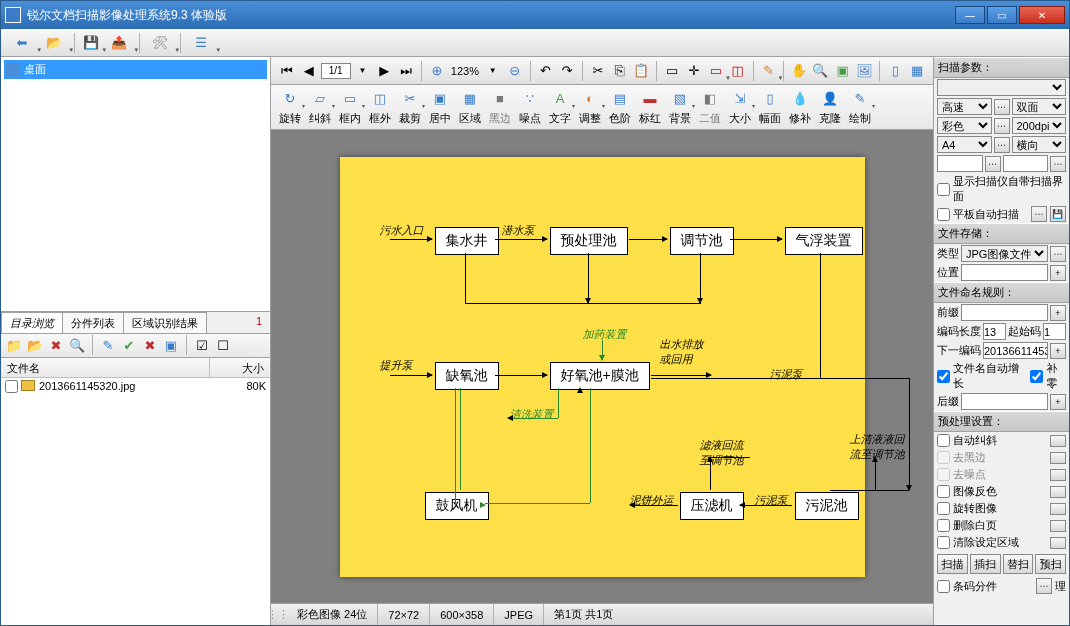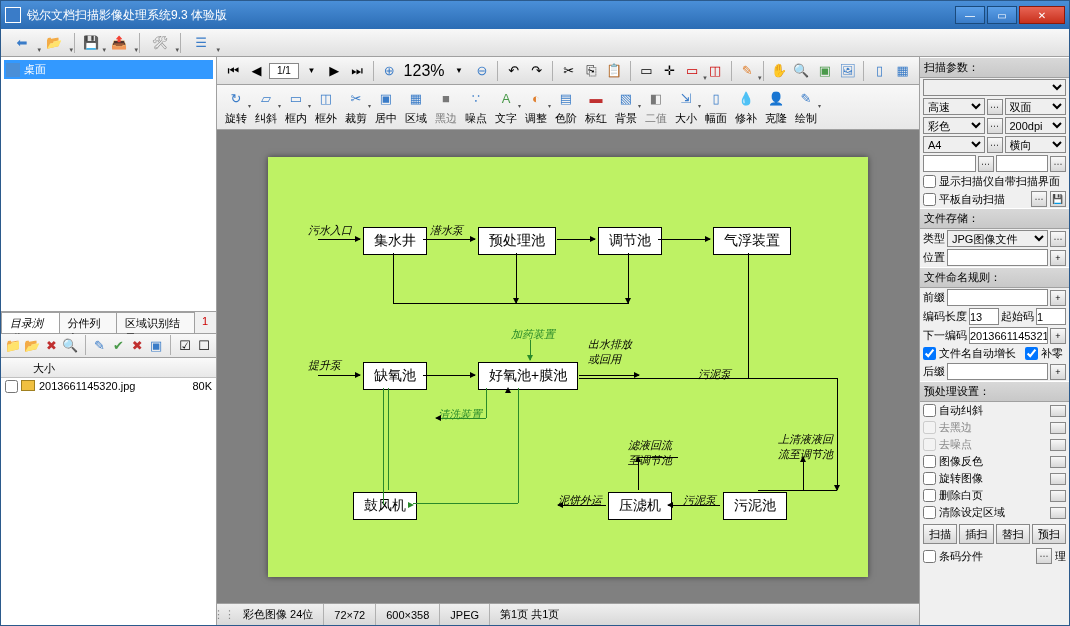--- a/index.html
+++ b/index.html
@@ -18,21 +18,21 @@
 .main-toolbar { height: 28px; background: linear-gradient(#f8f8f8, #e0e0e0); border-bottom: 1px solid #a0a0a0; display: flex; align-items: center; padding: 0 6px; gap: 2px; }
 .tb-btn { width: 22px; height: 22px; display: flex; align-items: center; justify-content: center; cursor: pointer; position: relative; }
 .tb-sep { width: 1px; height: 20px; background: #b0b0b0; margin: 0 3px; }
 .dd-arrow::after { content: "▾"; font-size: 7px; color: #555; position: absolute; right: -4px; bottom: 0; }
 .tb-wide { width: 30px; }
 
 
 .body { flex: 1; display: flex; min-height: 0; }
 
 
-.left-panel { width: 216px; border-right: 1px solid #a0a0a0; display: flex; flex-direction: column; background: #fff; }
+.left-panel { width: 270px; border-right: 1px solid #a0a0a0; display: flex; flex-direction: column; background: #fff; }
 .tree-area { flex: 1; border-bottom: 1px solid #a0a0a0; padding: 3px; overflow: auto; background: #fff; }
 .tree-item { display: flex; align-items: center; padding: 2px; }
 .tree-item.sel { background: #3399ff; color: #fff; }
 .tree-icon { width: 14px; height: 14px; background: #4a8fd8; margin-right: 4px; }
 
 .tabs-row { height: 22px; display: flex; border-bottom: 1px solid #a0a0a0; background: #f0f0f0; }
 .tab { padding: 3px 8px; border: 1px solid #a0a0a0; border-bottom: none; background: #f8f8f8; margin-right: -1px; cursor: pointer; }
 .tab.active { background: #fff; font-style: italic; }
 .tabs-row .count { margin-left: auto; padding: 3px 8px; color: #c00; }
 
@@ -46,31 +46,31 @@
 .file-row { display: flex; padding: 2px 4px; align-items: flex-start; }
 .file-row input { margin-right: 3px; }
 .file-badge { width: 14px; height: 11px; background: #f0c040; border: 1px solid #a08020; margin-right: 4px; font-size: 7px; text-align: center; }
 .file-row .fn { flex: 1; }
 .file-row .fs { width: 56px; text-align: right; }
 
 
 .center { flex: 1; display: flex; flex-direction: column; min-width: 0; }
 .doc-toolbar { height: 28px; background: linear-gradient(#f8f8f8, #e0e0e0); display: flex; align-items: center; padding: 0 6px; gap: 2px; border-bottom: 1px solid #a0a0a0; }
 .page-input { width: 30px; height: 16px; font-size: 10px; text-align: center; border: 1px solid #888; }
-.zoom-label { font-size: 16px; padding: 0 2px; }
+.zoom-label { font-size: 11px; padding: 0 2px; }
 
 .ribbon { background: linear-gradient(#f8f8f8, #e8e8e8); border-bottom: 1px solid #a0a0a0; display: flex; padding: 2px 4px; overflow: hidden; }
 .ribbon-item { display: flex; flex-direction: column; align-items: center; padding: 1px 3px; cursor: pointer; min-width: 30px; }
 .ribbon-icon { width: 20px; height: 20px; display: flex; align-items: center; justify-content: center; position: relative; }
 .ribbon-item .lbl { font-size: 11px; margin-top: 3px; white-space: nowrap; }
 .ribbon-item.disabled { opacity: 0.5; }
 .rb-arrow::after { content: "▾"; font-size: 6px; color: #555; position: absolute; right: -5px; bottom: -1px; }
 
 .canvas-wrap { flex: 1; background: #808080; overflow: auto; display: flex; align-items: center; justify-content: center; }
-.canvas { width: 600px; height: 420px; background: #bef264; box-shadow: 0 0 6px rgba(0,0,0,0.5); position: relative; }
+.canvas { width: 525px; height: 420px; background: #fde047; box-shadow: 0 0 6px rgba(0,0,0,0.5); position: relative; }
 
 
 .dbox { position: absolute; border: 1.5px solid #000; padding: 4px 10px; font-size: 14px; background: #fff; white-space: nowrap; }
 .dlabel { position: absolute; font-size: 11px; white-space: nowrap; font-style: italic; }
 .arrow-h { position: absolute; height: 1px; background: #000; }
 .arrow-h::after { content: ""; position: absolute; right: -1px; top: -3px; border-left: 6px solid #000; border-top: 3.5px solid transparent; border-bottom: 3.5px solid transparent; }
 .arrow-h.rev::after { right: auto; left: -1px; border-left: none; border-right: 6px solid #000; }
 .arrow-v { position: absolute; width: 1px; background: #000; }
 .arrow-v::after { content: ""; position: absolute; bottom: -1px; left: -3px; border-top: 6px solid #000; border-left: 3.5px solid transparent; border-right: 3.5px solid transparent; }
 .arrow-v.up::after { bottom: auto; top: -1px; border-top: none; border-bottom: 6px solid #000; }
@@ -78,21 +78,21 @@
 .green::after { border-left-color: #2a8a2a; border-right-color: #2a8a2a; border-top-color: #2a8a2a; border-bottom-color: #2a8a2a; }
 .arrow-h.green::after { border-top-color: transparent; border-bottom-color: transparent; }
 .arrow-v.green::after { border-left-color: transparent; border-right-color: transparent; }
 .line-only::after { display:none; }
 
 .statusbar { height: 22px; background: linear-gradient(#f0f0f0, #d8d8d8); border-top: 1px solid #a0a0a0; display: flex; align-items: center; font-size: 11px; }
 .sb-cell { padding: 0 10px; border-right: 1px solid #b0b0b0; height: 100%; display: flex; align-items: center; }
 .sb-grip { width: 14px; height: 14px; margin-right: 2px; display:flex; align-items:center; justify-content:center; color:#888;}
 
 
-.right-panel { width: 150px; border-left: 1px solid #a0a0a0; background: #f0f0f0; display: flex; flex-direction: column; font-size: 11px; overflow-y: auto; }
+.right-panel { width: 136px; border-left: 1px solid #a0a0a0; background: #f0f0f0; display: flex; flex-direction: column; font-size: 11px; overflow-y: auto; }
 .rp-header { background: linear-gradient(#d8d8d8, #c8c8c8); padding: 2px 4px; border-top: 1px solid #fff; border-bottom: 1px solid #a0a0a0; font-size: 11px; }
 .rp-row { display: flex; align-items: center; padding: 1px 3px; gap: 2px; }
 .rp-row select, .rp-row input[type=text] { flex: 1; height: 17px; font-size: 11px; border: 1px solid #888; min-width: 0; }
 .rp-row label { white-space: nowrap; }
 .rp-lilbtn { width: 16px; height: 16px; border: 1px solid #888; background: linear-gradient(#f8f8f8,#d8d8d8); cursor: pointer; display: flex; align-items: center; justify-content: center; font-size: 9px; flex-shrink: 0; }
 .rp-check { display: flex; align-items: center; padding: 1px 3px; gap: 3px; }
 .rp-check.disabled { color: #888; }
 .rp-check .sw { margin-left: auto; width: 16px; height: 12px; border: 1px solid #888; background: linear-gradient(#f8f8f8,#d8d8d8); }
 .rp-btns { display: flex; gap: 2px; padding: 3px; }
 .rp-btns button { flex: 1; height: 20px; font-size: 11px; border: 1px solid #888; background: linear-gradient(#f8f8f8,#d8d8d8); cursor: pointer; }
@@ -189,20 +189,21 @@
           </div>
         <div class="tb-sep"></div>
         <div class="mini-btn">
             <span class="ic">☑</span>
           </div>
         <div class="mini-btn">
             <span class="ic">☐</span>
           </div>
       </div>
       <div class="file-header">
+        <div class="fh-name">文件名</div>
         <div class="fh-size">大小</div>
       </div>
       <div class="file-list">
         <div class="file-row">
           <input type="checkbox" style="">
           <div class="file-badge"></div>
           <span class="fn">2013661145320.jpg</span>
           <span class="fs">80K</span>
         </div>
       </div>

